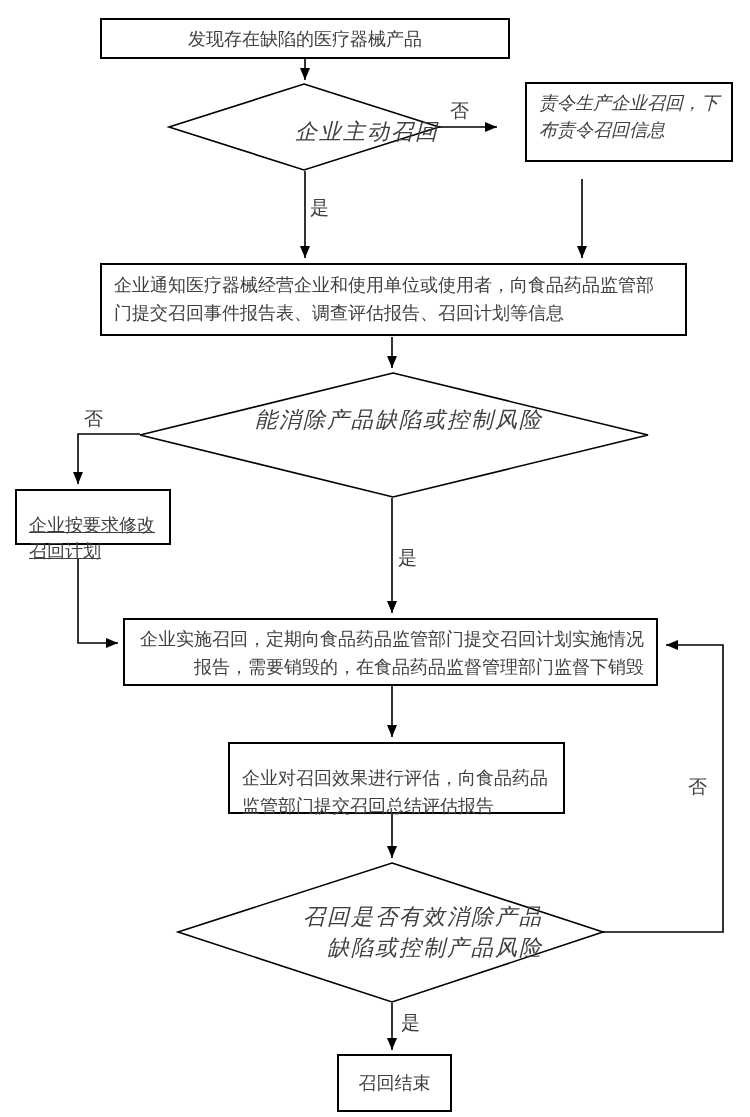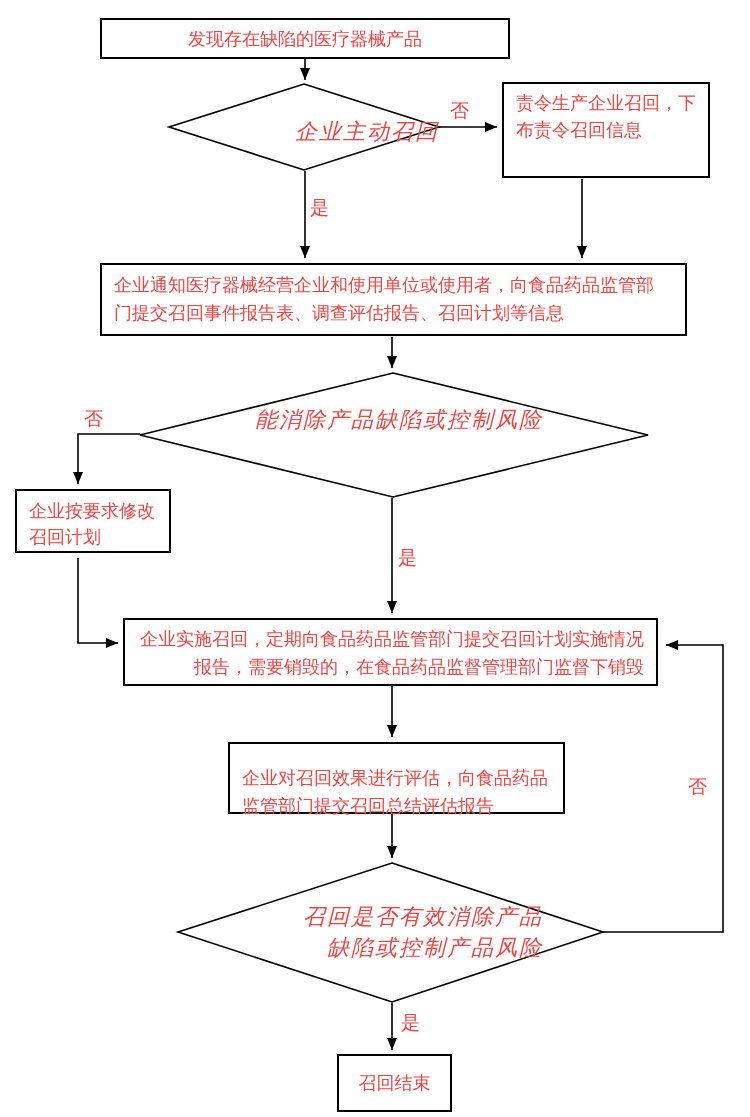--- a/index.html
+++ b/index.html
@@ -1,18 +1,18 @@
 <!DOCTYPE html>
 <html><head>
 <meta charset="utf-8">
 <style>
   html,body{margin:0;padding:0;background:#ffffff;}
   .canvas{
     position:relative;width:750px;height:1117px;background:#ffffff;
-    font-family:"DejaVu Serif","Liberation Serif",serif;color:#ef4444;
+    font-family:"DejaVu Serif","Liberation Serif",serif;color:#404040;
     overflow:hidden;
   }
   .connectors{position:absolute;left:0;top:0;width:750px;height:1117px;}
   .node{
     position:absolute;border:2px solid #000;background:#fff;
     box-sizing:border-box;font-size:18px;line-height:28px;
   }
   .node.center{display:flex;align-items:center;justify-content:center;text-align:center;}
   .node .tline{white-space:nowrap;}
   .pad{padding:5px 12px;}
@@ -52,31 +52,31 @@
       <polygon points="304,84 439,127 304,170 169,127"></polygon>
       <polygon points="393,373 648,435 393,497 140,435"></polygon>
       <polygon points="392,863 603,932 392,1002 178,932"></polygon>
     </g>
   </svg>
 
   <div class="node center" style="left:100px;top:18px;width:410px;height:41px;">
     <span class="tline">发现存在缺陷的医疗器械产品</span>
   </div>
 
-  <div class="node pad" style="left:502px;top:82px;width:208px;height:96px;line-height:27px;">
+  <div class="node pad" style="left:525px;top:82px;width:208px;height:80px;line-height:27px;font-style:italic;">
     <div class="tline">责令生产企业召回，下</div>
     <div class="tline">布责令召回信息</div>
   </div>
 
   <div class="node pad" style="left:100px;top:263px;width:587px;height:73px;padding-top:6px;">
     <div class="tline">企业通知医疗器械经营企业和使用单位或使用者，向食品药品监管部</div>
     <div class="tline">门提交召回事件报告表、调查评估报告、召回计划等信息</div>
   </div>
 
-  <div class="node pad" style="left:15px;top:489px;width:156px;height:64px;padding-top:7px;line-height:26px;">
+  <div class="node pad" style="left:15px;top:489px;width:156px;height:56px;padding-top:21px;line-height:26px;text-decoration:underline;">
     <div class="tline">企业按要求修改</div>
     <div class="tline">召回计划</div>
   </div>
 
   <div class="node pad" style="left:123px;top:618px;width:535px;height:68px;padding-top:5px;text-align:right;">
     <div class="tline">企业实施召回，定期向食品药品监管部门提交召回计划实施情况</div>
     <div class="tline">报告，需要销毁的，在食品药品监督管理部门监督下销毁</div>
   </div>
 
   <div class="node pad" style="left:228px;top:742px;width:337px;height:72px;padding-top:20px;">

